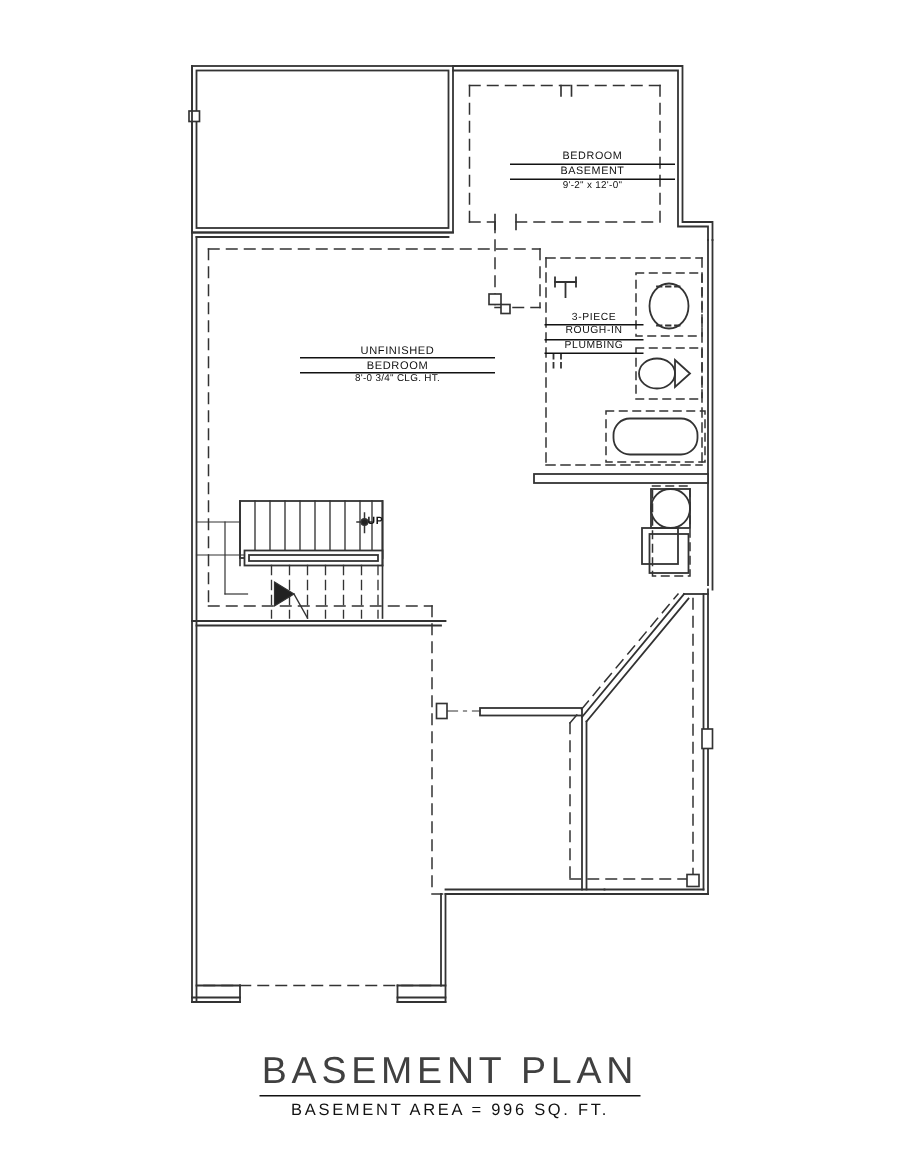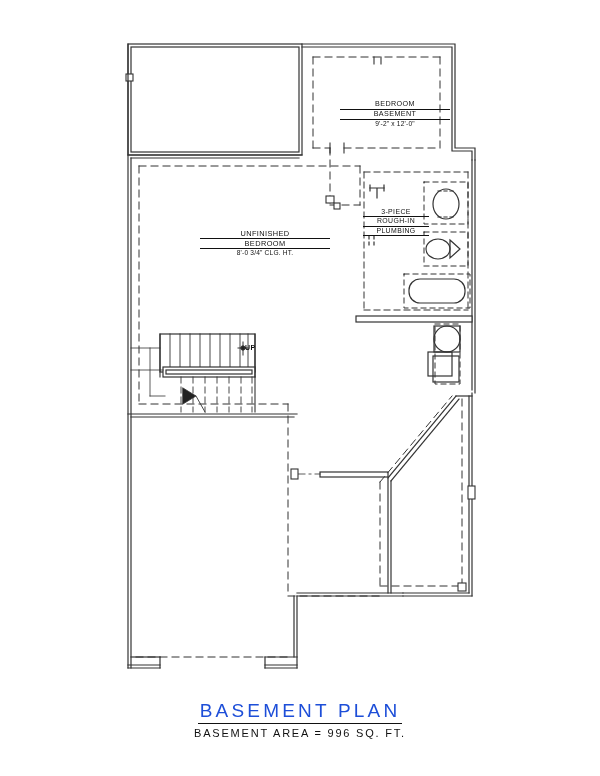--- a/index.html
+++ b/index.html
@@ -64,23 +64,23 @@
     left: 245px; top: 344px; width: 20px;
     font-size: 7px; text-align: left; font-weight: bold;
   }
   #title-block {
     position: absolute;
     left: 0; top: 700px;
     width: 600px;
     text-align: center;
   }
   #title-main {
-    font-size: 19px;
+    font-size: 25px;
     letter-spacing: 3.2px;
-    color: #1d4ed8;
+    color: #404040;
     display: inline-block;
     border-bottom: 1.4px solid #111111;
     padding: 0 2px 1px 2px;
   }
   #title-sub {
     margin-top: 3px;
     font-size: 11px;
     letter-spacing: 1.8px;
     color: #111111;
   }

